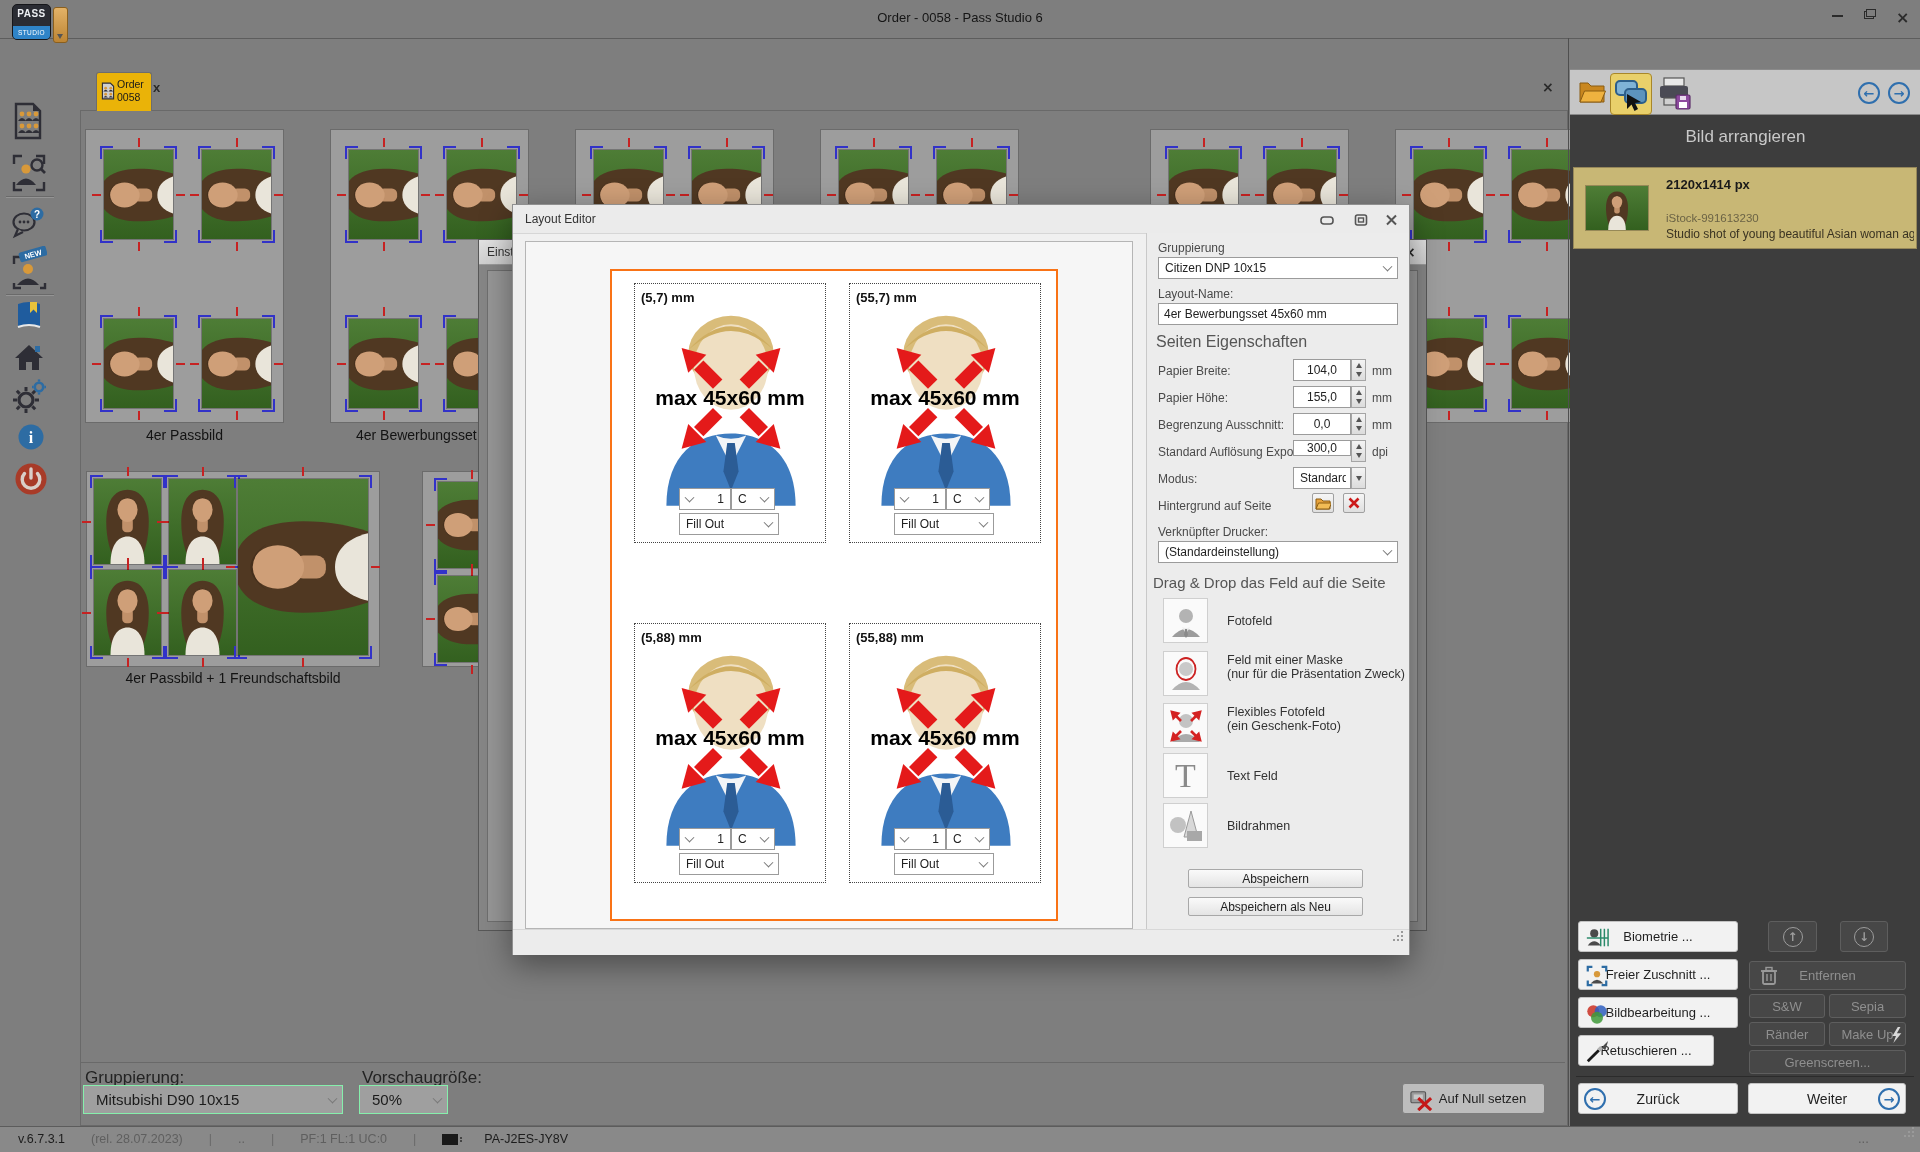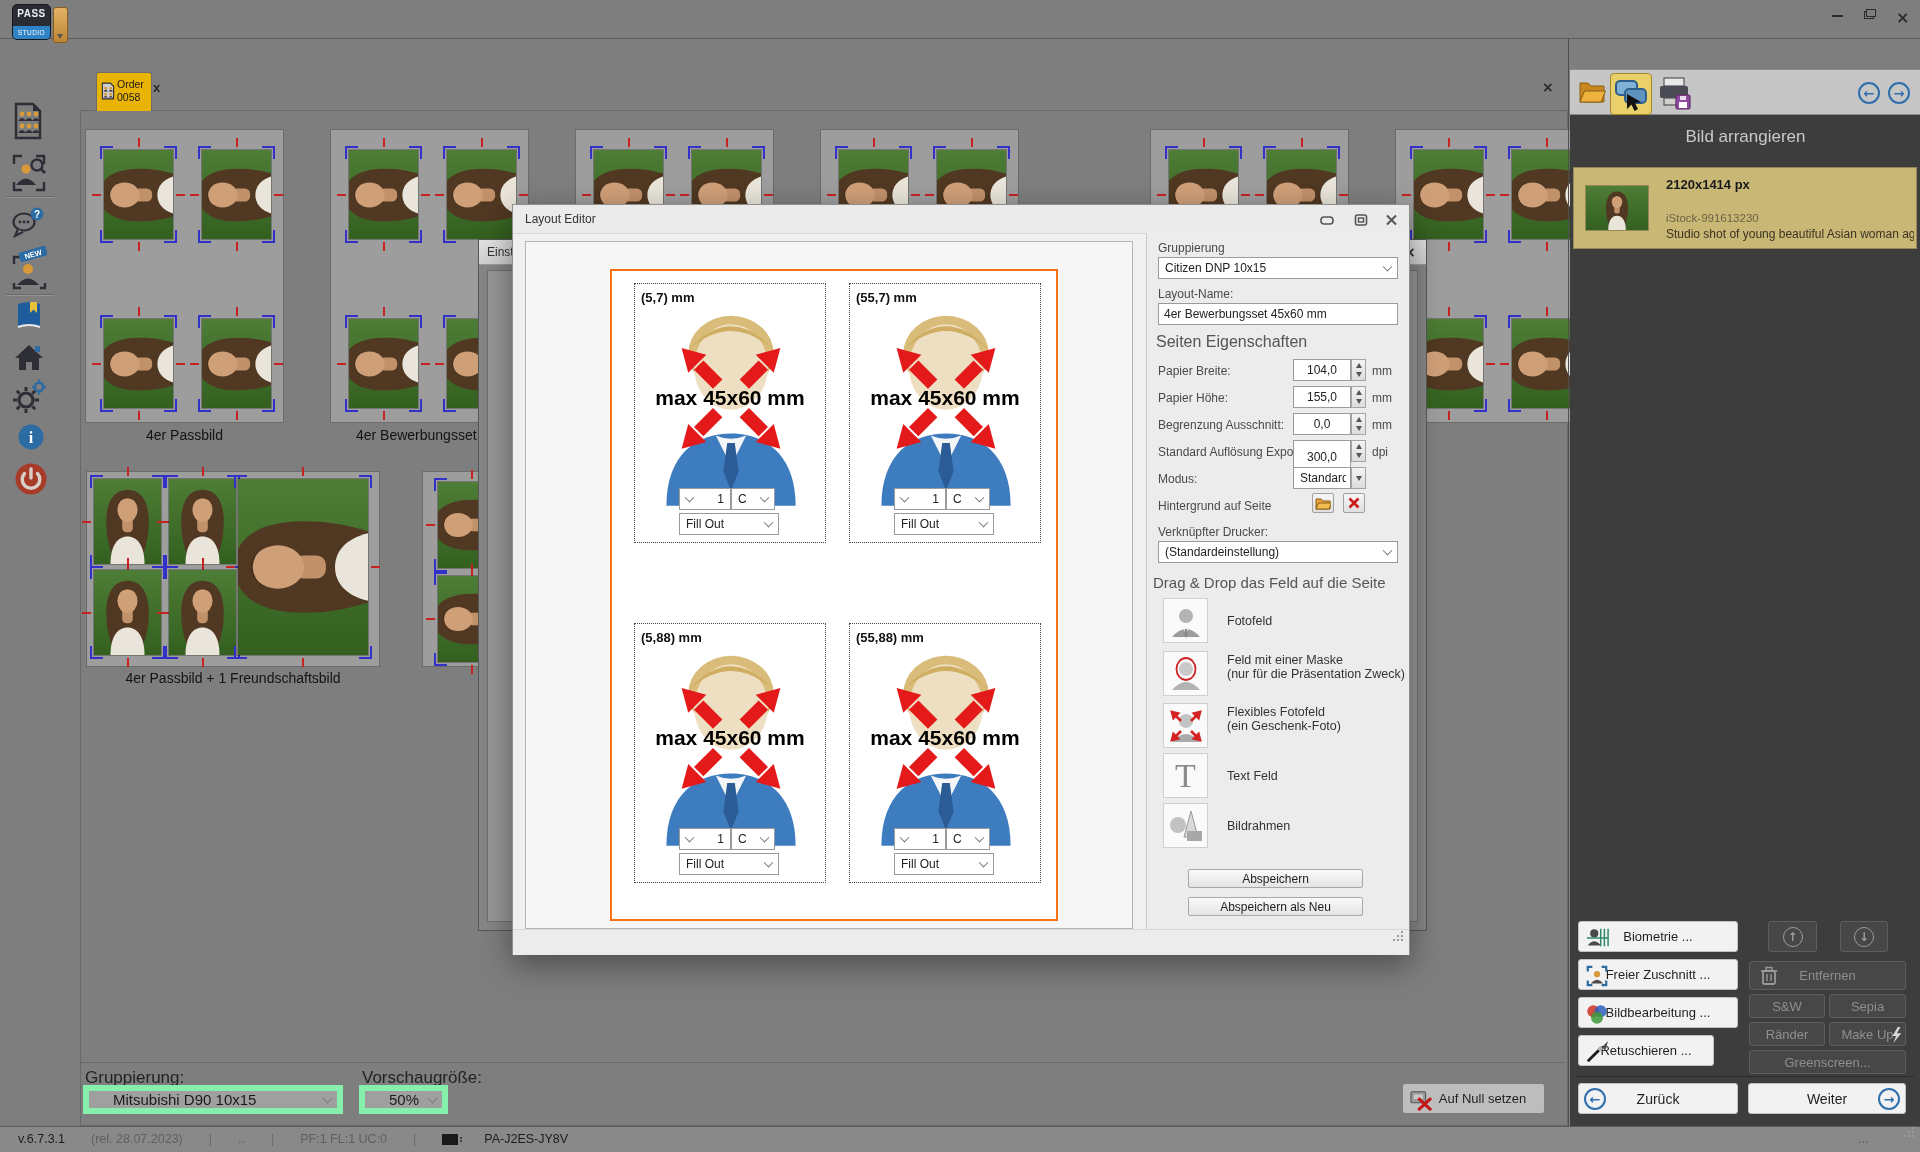--- a/index.html
+++ b/index.html
@@ -98,38 +98,39 @@
   .toolbtn.sel{background:#e9d06a;border:1px solid #a8872a;border-radius:4px}
   .circ{display:inline-flex;align-items:center;justify-content:center;width:22px;height:22px;border-radius:50%;border:2px solid #2f6fae;color:#2f6fae;font-size:13px;font-weight:bold;box-sizing:border-box;background:transparent;font-family:"DejaVu Sans",sans-serif}
   .circ.gray{border:1.5px solid #9c9c9c;color:#9c9c9c;width:20px;height:20px;font-size:12px}
   .rdark{position:absolute;left:1px;top:77px;width:351px;height:1011px;background:#3d3d3d}
   .rheading{position:absolute;left:0;top:12px;width:100%;text-align:center;font-size:17px;color:#c9c9c9}
   .imgitem{position:absolute;left:3px;top:52px;width:344px;height:82px;background:#c8b775;border:1px solid #97885a;box-sizing:border-box;cursor:pointer}
   .btnl{position:absolute;background:#f2f2f2;border:1px solid #c2c2c2;border-radius:3px;color:#1f1f1f;font-size:13px;display:flex;align-items:center;justify-content:center;cursor:pointer;box-sizing:border-box}
   .btnd{position:absolute;background:#474747;border:1px solid #5e5e5e;border-radius:3px;color:#8f8f8f;font-size:13px;display:flex;align-items:center;justify-content:center;cursor:pointer;box-sizing:border-box}
 
   
-  .dd{position:absolute;background:#9f9f9f;border:6px solid #86efac;box-sizing:border-box;font-size:15px;color:#1b1b1b;display:flex;align-items:center;padding:0 22px 0 24px;cursor:pointer}
+  .dd{position:absolute;background:#9f9f9f;border:1px solid #86efac;box-sizing:border-box;font-size:15px;color:#1b1b1b;display:flex;align-items:center;padding:0 22px 0 12px;cursor:pointer}
   .blabel{position:absolute;font-size:17px;color:#232323}
   .statusbar{position:absolute;left:0;top:1126px;width:1920px;height:26px;background:#898989;border-top:1px solid #5c5c5c;box-sizing:border-box;z-index:50}
   .statusbar .row{position:absolute;left:18px;top:5px;display:flex;gap:26px;align-items:center;font-size:12.5px}
   .dim{color:#5f5f5f}
   .sep{color:#6a6a6a}
 </style>
 </head>
 <body>
 
 <div class="titlebar">
   <div class="logo">
     <span class="lg1">PASS</span>
     <span class="lg2">STUDIO</span>
   </div>
   <div class="qat">
       <i class="tri-down"></i>
     </div>
+  <div class="title-text">Order - 0058 - Pass Studio 6</div>
   <span class="winbtn" style="left:1832px">
       <i class="minbar"></i>
     </span>
   <span class="winbtn" style="left:1864px">
       <span class="resticon">
         <i class="b"></i>
         <i class="f"></i>
       </span>
     </span>
   <span class="winbtn glyph" style="left:1896px;top:8px;font-size:16px;font-weight:bold">×</span>
@@ -1067,21 +1068,21 @@
 
     <span class="plabel" style="left:11px;top:185px">Begrenzung Ausschnitt:</span>
     <input class="numin" style="left: 146px; top: 180px; width: 58px; height: 22px;" readonly="" value="0,0">
     <span class="spin" style="left:204px;top:180px">
         <i class="tri-up"></i>
         <i class="tri-down"></i>
       </span>
     <span class="plabel" style="left:225px;top:185px">mm</span>
 
     <span class="plabel" style="left:11px;top:212px">Standard Auflösung Export:</span>
-    <input class="numin" style="left: 146px; top: 207px; width: 58px; height: 34px; text-align: center;" readonly="" value="300,0">
+    <input class="numin" style="left: 146px; top: 207px; width: 58px; height: 16px; text-align: center;" readonly="" value="300,0">
     <span class="spin" style="left:204px;top:207px">
         <i class="tri-up"></i>
         <i class="tri-down"></i>
       </span>
     <span class="plabel" style="left:225px;top:212px">dpi</span>
 
     <span class="plabel" style="left:11px;top:239px">Modus:</span>
     <div class="combo" style="left:146px;top:234px;width:58px;height:22px;padding-right:4px">
         <span class="val">Standard</span>
       </div>

